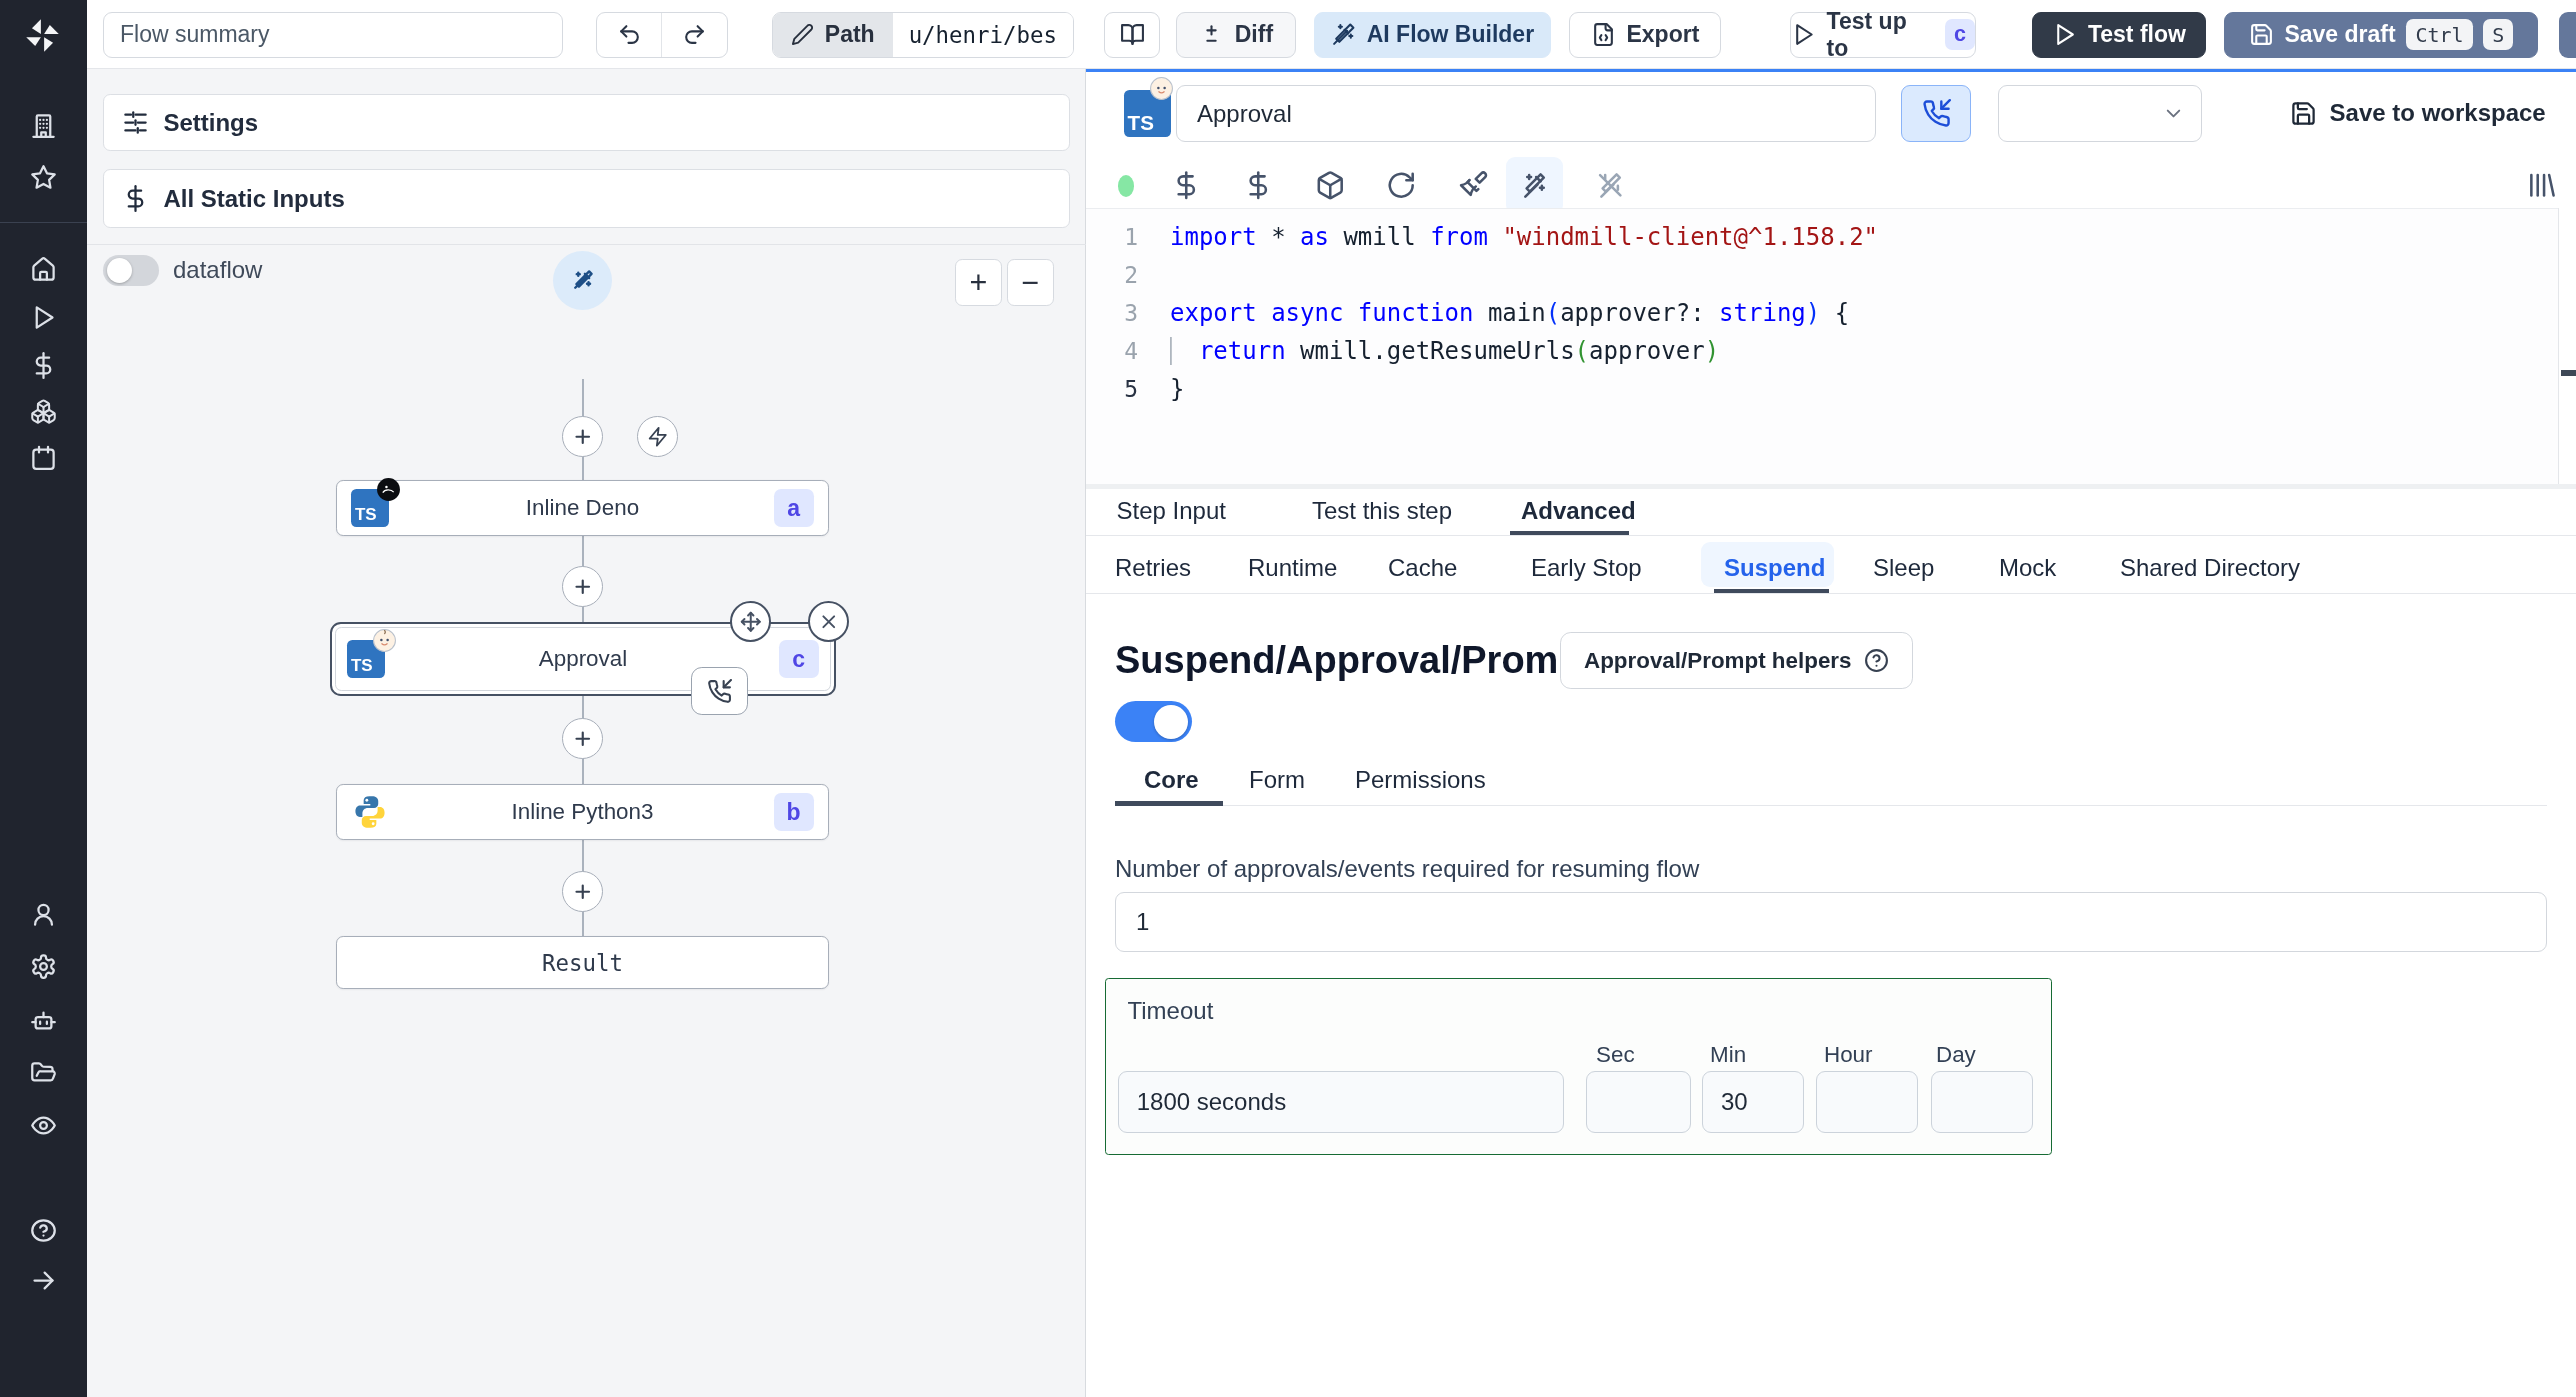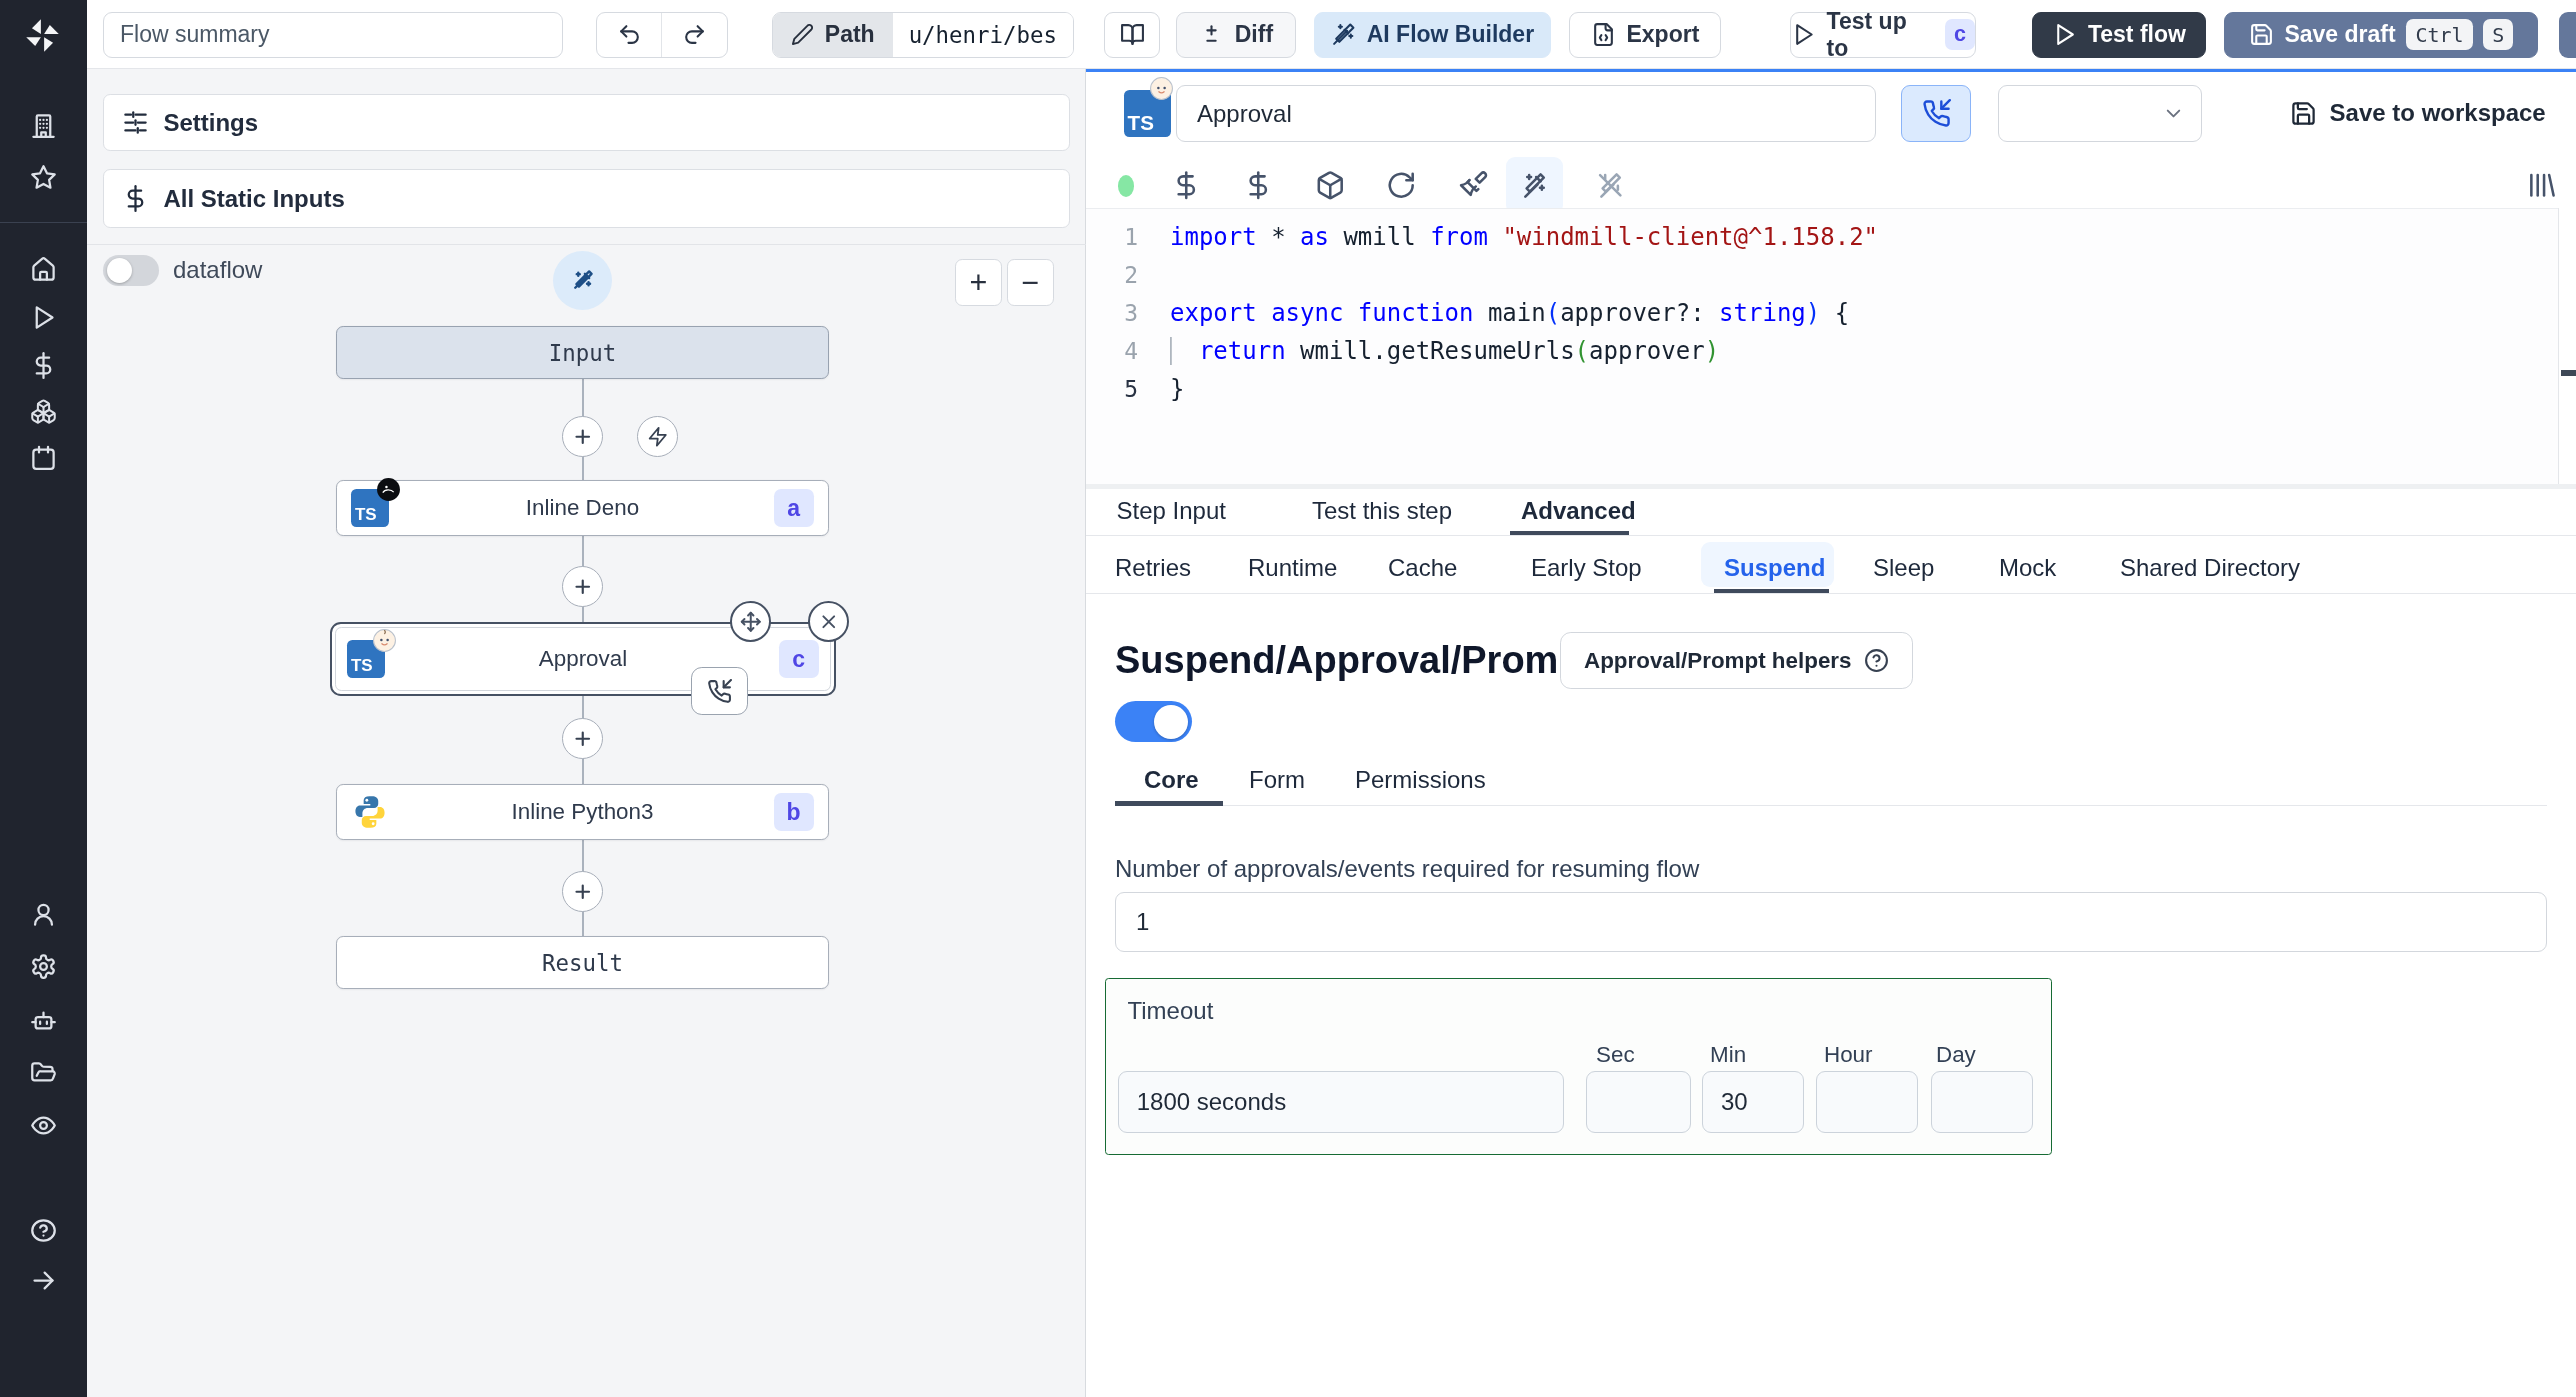--- a/index.html
+++ b/index.html
@@ -318,23 +318,20 @@
           <path d="M17.5 4.5 19.5 6.5 9 17l-2-2Z"></path>
           <path d="M8.5 5.5v2.5M7.25 6.75h2.5"></path>
           <path d="M17 13.5v2.5M15.75 14.75h2.5"></path>
         </svg>
     </div>
     <div class="a" style="left:868px;top:190px;width:47px;height:47px;background:#fff;border:0.9px solid #d6dae0;border-radius:7.2px;display:flex;align-items:center;justify-content:center;font-size:30.5px;color:#28303e;cursor:pointer">+</div>
     <div class="a" style="left:920px;top:190px;width:47px;height:47px;background:#fff;border:0.9px solid #d6dae0;border-radius:7.2px;display:flex;align-items:center;justify-content:center;font-size:30.5px;color:#28303e;cursor:pointer">−</div>
 
     <div class="vline" style="left:495px;top:310px;height:561px"></div>
 
-    <div class="node" style="left:249px;top:257px;width:493px;height:53px;background:#dbe2ec;border-color:#98a2b0">
-      <span class="nlabel mono">Input</span>
-    </div>
 
     <div class="pcirc" style="left:475px;top:347px">
       <svg viewBox="0 0 24 24" fill="none" stroke="currentColor" stroke-width="2.4" stroke-linecap="round">
           <path d="M12 5v14M5 12h14"></path>
         </svg>
     </div>
     <div class="pcirc" style="left:550px;top:347px">
       <svg viewBox="0 0 24 24" fill="none" stroke="currentColor" stroke-width="2" stroke-linejoin="round">
           <polygon points="13 2 3 14 12 14 11 22 21 10 12 10 13 2"></polygon>
         </svg>

